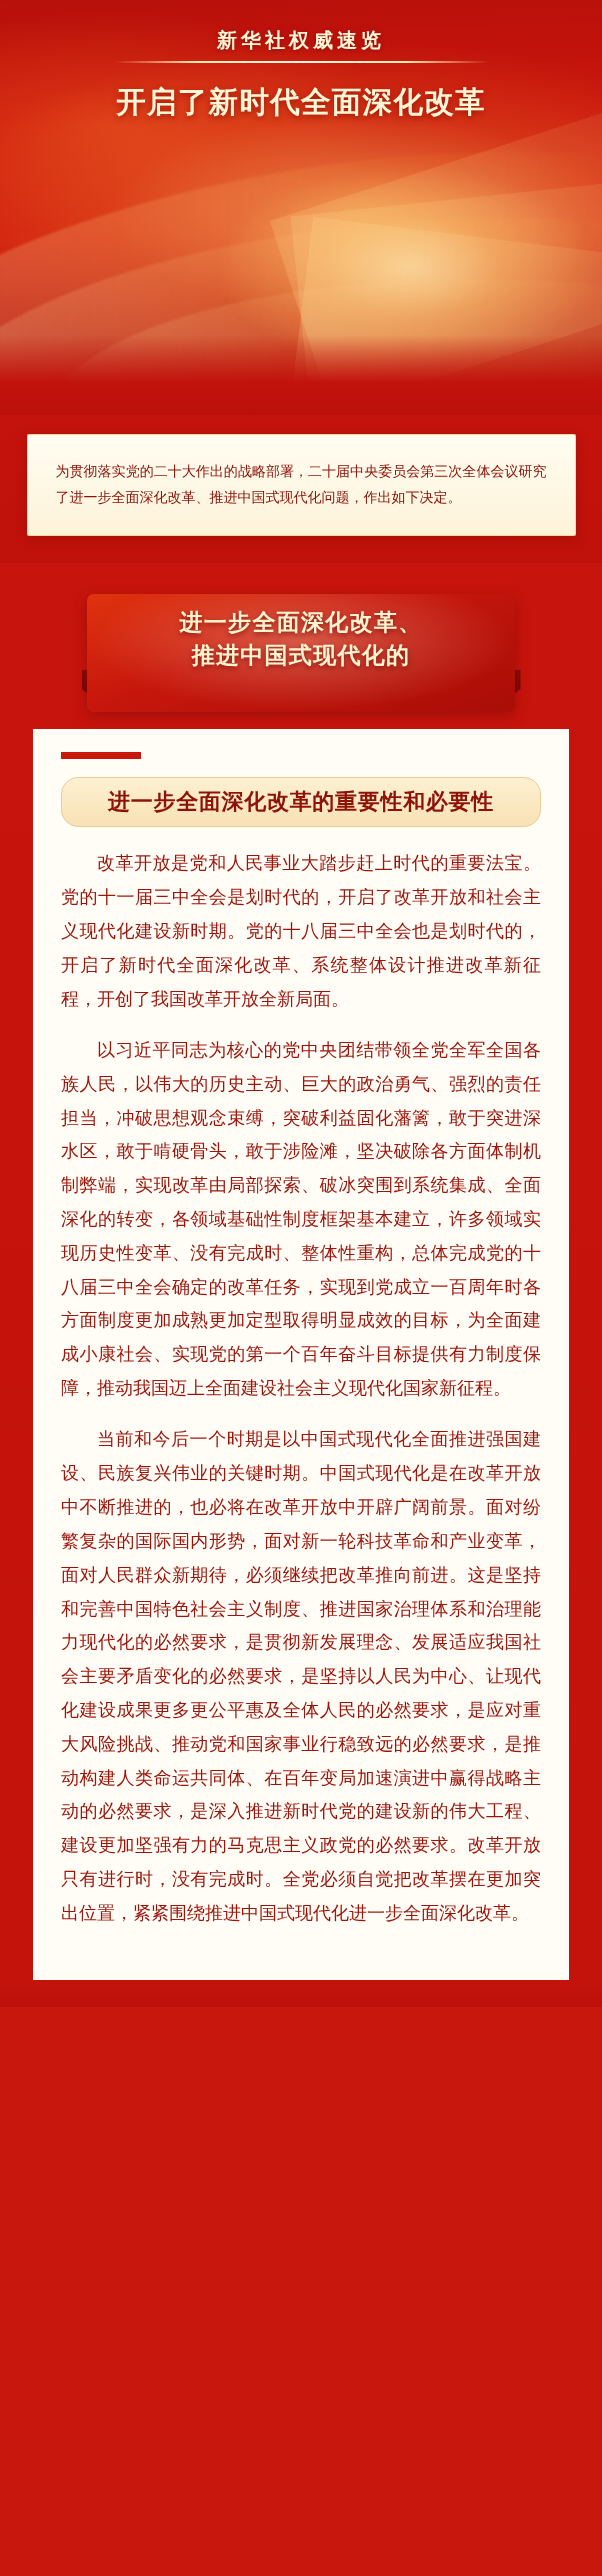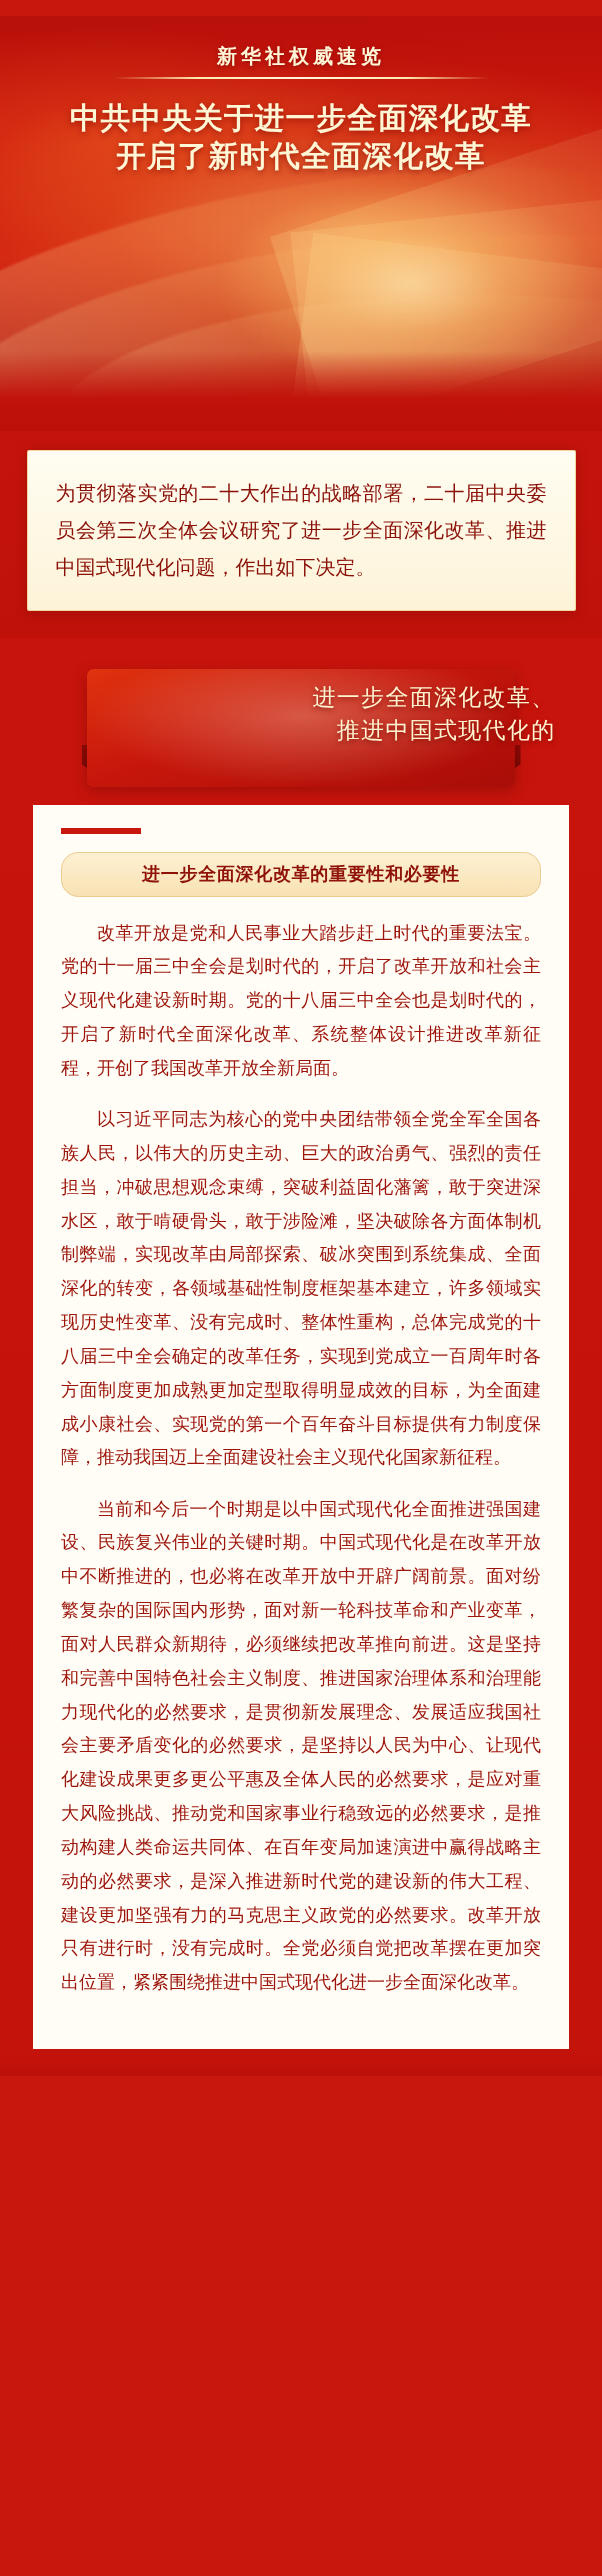--- a/index.html
+++ b/index.html
@@ -5,21 +5,20 @@
   * { box-sizing: border-box; margin: 0; padding: 0; }
   body {
     width: 602px;
     background: #c8170d;
     font-family: "Liberation Serif", serif;
   }
   .page {
     width: 602px;
     position: relative;
     overflow: hidden;
-    margin-top: 16px;
   }
 
   
   .hero {
     position: relative;
     width: 602px;
     height: 415px;
     background:
       radial-gradient(ellipse 602px 241px at 60% 52%, rgba(255,215,120,0.55) 0%, rgba(255,170,60,0.18) 42%, rgba(200,20,10,0) 72%),
       radial-gradient(ellipse 415px 161px at 18% 30%, rgba(255,120,40,0.35) 0%, rgba(190,18,10,0) 70%),
@@ -97,21 +96,21 @@
   .summary {
     width: 549px;
     margin: 0 auto;
     background: linear-gradient(180deg, #fffdf2 0%, #fdf3d8 100%);
     border: 0.7px solid #f0d79a;
     border-radius: 1.3px;
     padding: 24px 28px;
     box-shadow: 0 2.7px 12px rgba(90,6,0,.25);
   }
   .summary p {
-    font-size: 20px;
+    font-size: 14px;
     line-height: 1.85;
     color: #8a1008;
     text-align: justify;
     text-indent: 0;
   }
 
   
   .section {
     background: linear-gradient(180deg, #c7140c 0%, #c4130b 100%);
     padding: 23px 0 0;
@@ -137,24 +136,24 @@
     position: absolute;
     top: 84px;
     width: 80px; height: 35px;
     background: linear-gradient(180deg, #8d0a05, #6f0703);
   }
   .banner .tail-l { left: 35px; clip-path: polygon(0 0, 100% 0, 100% 100%, 28% 100%, 0 55%); }
   .banner .tail-r { right: 35px; clip-path: polygon(0 0, 100% 0, 100% 55%, 72% 100%, 0 100%); }
   .banner-text {
     position: absolute;
     left: 0; right: 0; top: 20px;
-    text-align: right;
+    text-align: center;
     z-index: 2;
     font-size: 23px;
-    font-weight: normal;
+    font-weight: bold;
     line-height: 1.45;
     color: #fff4cf;
     letter-spacing: 1.3px;
     text-shadow: 0 2px 5.4px rgba(110,8,0,.7);
   }
 
   
   .card {
     width: 536px;
     margin: 0 auto;
@@ -167,21 +166,21 @@
     background: #c9170d;
     margin: 0 0 17.4px 28px;
   }
   .subhead {
     margin: 0 28px 20px;
     background: linear-gradient(180deg, #fdf0d2 0%, #f8e2b4 100%);
     border: 0.7px solid #eccb8e;
     border-radius: 17.4px;
     text-align: center;
     padding: 9.4px 6.7px;
-    font-size: 18px;
+    font-size: 22px;
     font-weight: bold;
     color: #8e1208;
     letter-spacing: 0.7px;
   }
   .body-para {
     margin: 0 28px 17.4px;
     font-size: 18px;
     line-height: 1.88;
     color: #9c140a;
     text-align: justify;
@@ -209,21 +208,20 @@
     <div class="swoosh sw2"></div>
     <div class="swoosh sw3"></div>
     <div class="ray" style="transform:rotate(-18deg)"></div>
     <div class="ray" style="transform:rotate(-6deg)"></div>
     <div class="ray" style="transform:rotate(7deg)"></div>
 
     <div class="hero-inner">
       <div class="kicker">新华社权威速览</div>
       <div class="kicker-rule"></div>
       <div class="hero-title">
-        <div class="l1">中共中央关于进一步全面深化改革</div>
         <div class="l2">开启了新时代全面深化改革</div>
       </div>
     </div>
     <div class="bottom-fade"></div>
   </div>
 
   <div class="summary-wrap">
     <div class="summary">
       <p>为贯彻落实党的二十大作出的战略部署，二十届中央委员会第三次全体会议研究了进一步全面深化改革、推进中国式现代化问题，作出如下决定。</p>
     </div>

